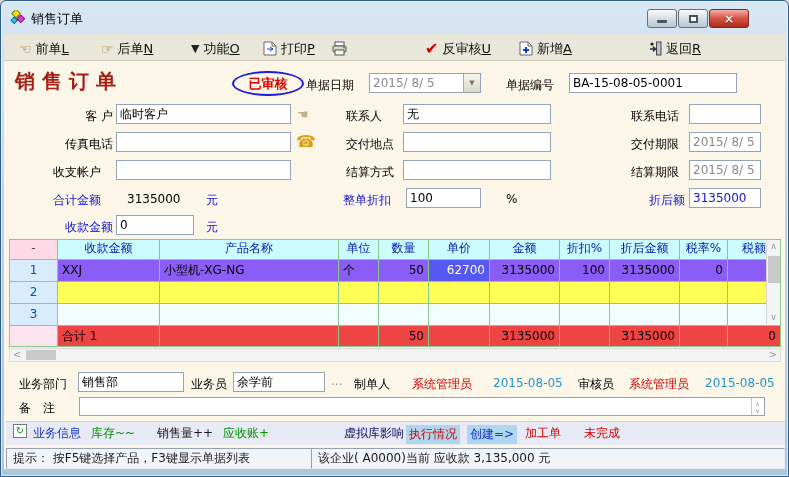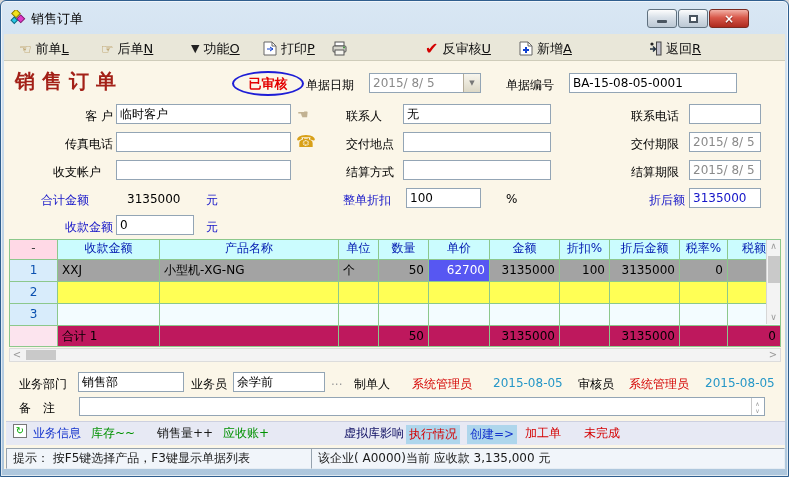--- a/index.html
+++ b/index.html
@@ -39,24 +39,24 @@
   .combo .val{flex:1;font-size:12px;color:#8a8a8a;padding:2px 3px;white-space:nowrap;overflow:hidden}
   .combo .carrow{width:17px;background:linear-gradient(#f7f5ed,#dcd8c6);border-left:1px solid #b3ab99;
     color:#777;font-size:7px;display:flex;align-items:center;justify-content:center;cursor:pointer}
   
   .tbl{position:absolute;left:8px;top:238px;width:772px;border-left:1px solid #8cc88c;border-top:1px solid #8cc88c;font-size:12px;background:#fff}
   .trow{display:flex}
   .td{border-right:1px solid #8cc88c;border-bottom:1px solid #8cc88c;padding:2px 4px;white-space:nowrap;overflow:hidden;height:22px;line-height:17px;background:#fff}
   .trow.hdr .td{height:20px;line-height:15px;background:#cbfcfe;color:#0018b0;text-align:center;padding:1px 2px}
   .trow.hdr .td.mark{background:#ffd9e6;color:#444}
   .rowno{background:#d8ecfb !important;color:#0a50b0;text-align:center}
-  .trow.r1 .td.data{background:#a3a3a3}
+  .trow.r1 .td.data{background:#8b5cf6}
   .trow.r2 .td.data{background:#ffff55}
   .trow.r3 .td.data{background:#f3fcff}
-  .trow.tot .td{height:21px;background:#be185d}
+  .trow.tot .td{height:21px;background:#ef4444}
   .trow.tot .td.mark{background:#fce4ee}
   .td.num{text-align:right}
   .td.sel{background:#5757f2 !important;color:#fff}
   .c0{width:48px}.c1{width:102px}.c2{width:179px}.c3{width:40px}.c4{width:50px}.c5{width:61px}
   .c6{width:70px}.c7{width:50px}.c8{width:70px}.c9{width:48px}.c10{flex:1}
   
   .vscroll{position:absolute;left:765px;top:239px;width:14px;height:84px;background:#f3f3f3;border-left:1px solid #d6d6d6}
   .varrow{height:13px;text-align:center;font-size:9px;color:#9a9a9a;line-height:13px;cursor:pointer}
   .varrow.bot{position:absolute;bottom:0;left:0;right:0}
   .vthumb{position:absolute;top:16px;left:1px;width:12px;height:27px;background:#c9c9c9;cursor:pointer}
@@ -175,21 +175,21 @@
   <div class="lb" style="left:630px;top:135px">交付期限</div>
   <input class="tb graytxt" style="left: 688px; top: 131px; width: 72px;" value="2015/ 8/ 5">
 
   <div class="lb" style="left:40px;top:163px;width:72px;text-align:center">收支帐户</div>
   <input class="tb" style="left: 115px; top: 159px; width: 175px;" value="">
   <div class="lb" style="left:345px;top:163px">结算方式</div>
   <input class="tb" style="left: 402px; top: 159px; width: 148px;" value="">
   <div class="lb" style="left:630px;top:163px">结算期限</div>
   <input class="tb graytxt" style="left: 688px; top: 159px; width: 72px;" value="2015/ 8/ 5">
 
-  <div class="lb blue" style="left:40px;top:191px;width:72px;text-align:left">合计金额</div>
+  <div class="lb blue" style="left:40px;top:191px;width:72px;text-align:center">合计金额</div>
   <div class="lb" style="left:126px;top:191px">3135000</div>
   <div class="lb blue" style="left:205px;top:191px">元</div>
   <div class="lb blue" style="left:342px;top:191px">整单折扣</div>
   <input class="tb" style="left: 405px; top: 187px; width: 75px;" value="100">
   <div class="lb" style="left:505px;top:191px">%</div>
   <div class="lb blue" style="left:648px;top:191px">折后额</div>
   <input class="tb bluetxt" style="left: 688px; top: 187px; width: 72px;" value="3135000">
 
   <div class="lb blue" style="left:40px;top:218px;width:72px;text-align:right">收款金额</div>
   <input class="tb" style="left: 115px; top: 214px; width: 78px;" value="0">

